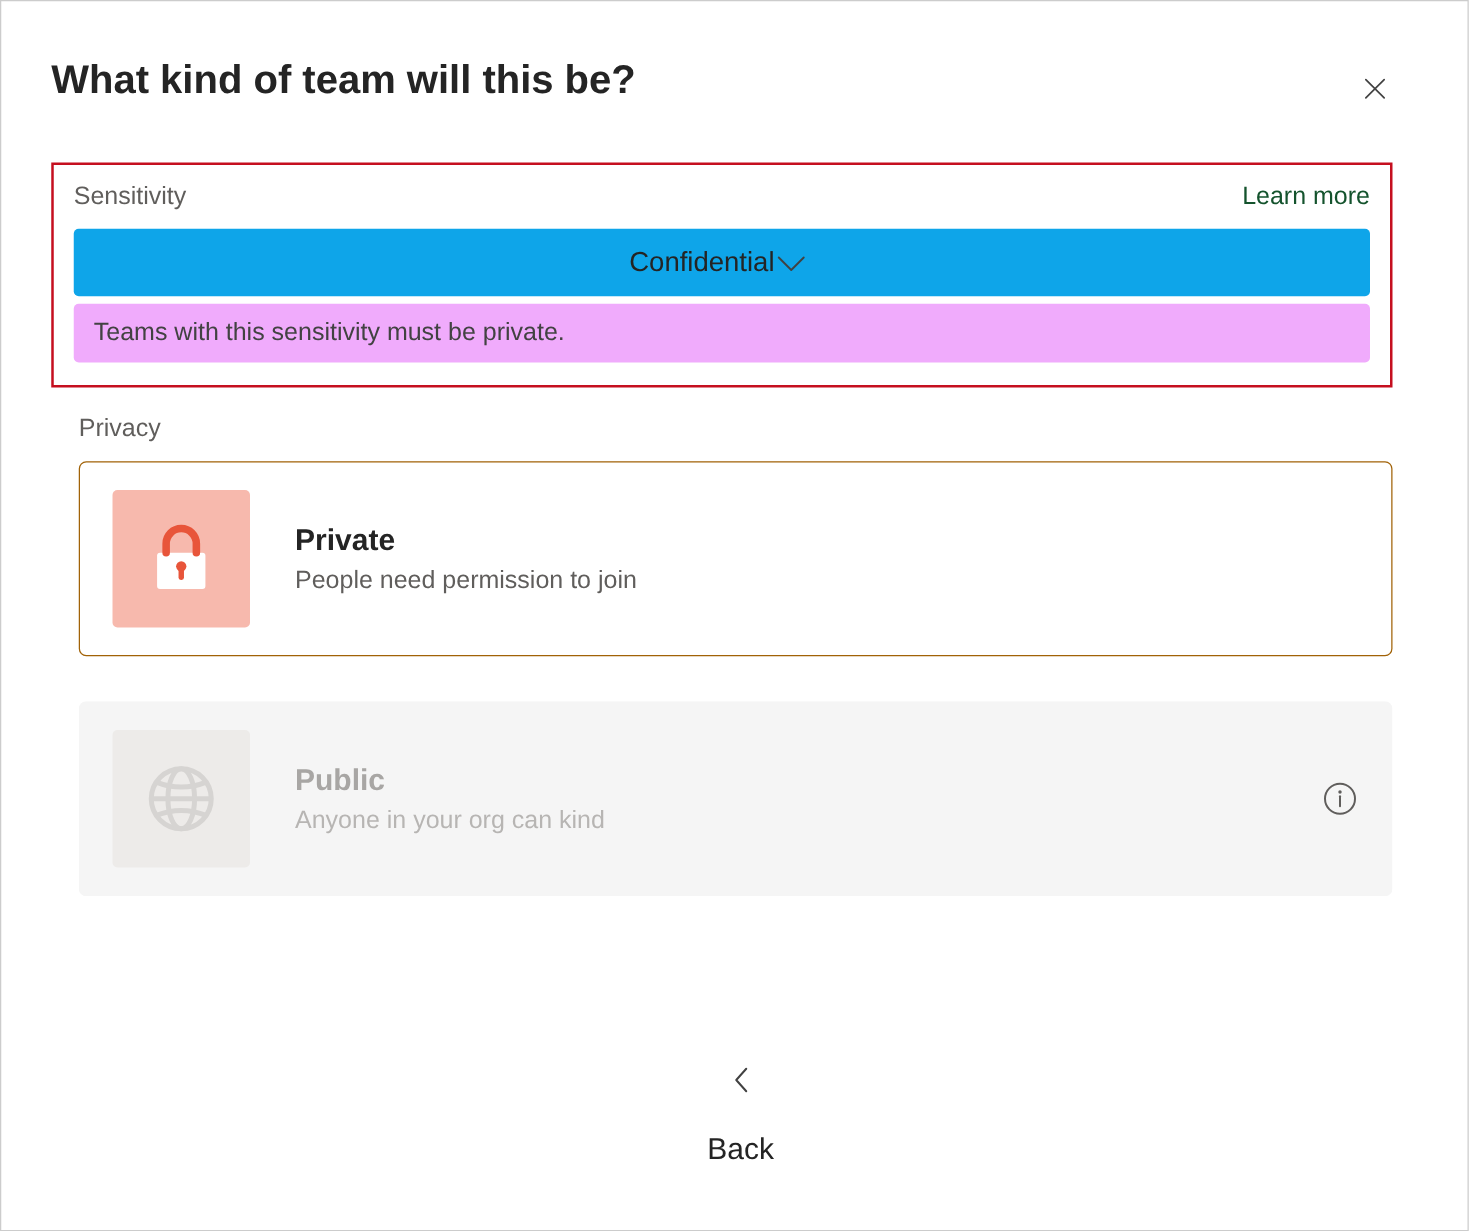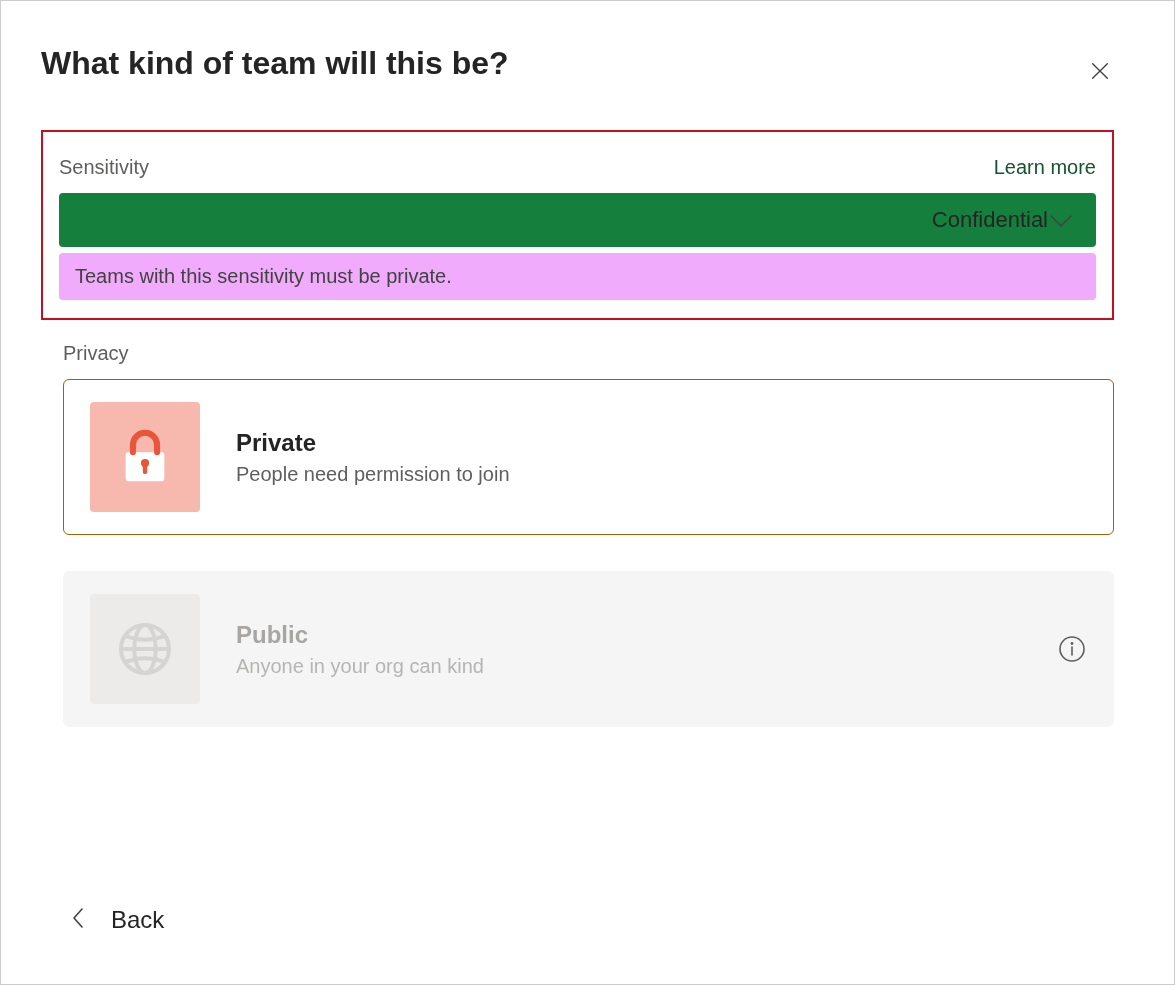--- a/index.html
+++ b/index.html
@@ -39,21 +39,21 @@
     display: flex;
     align-items: center;
     justify-content: center;
     cursor: pointer;
     color: #424242;
   }
   .close-btn svg { width: 22px; height: 22px; }
 
   .highlight-box {
     border: 2px solid #c50f1f;
-    padding: 24px 16px 18px 16px;
+    padding: 14px 16px 18px 16px;
     margin-bottom: 22px;
   }
   .section-header {
     display: flex;
     justify-content: space-between;
     align-items: baseline;
     margin-bottom: 14px;
   }
   .section-label {
     font-size: 20px;
@@ -61,25 +61,25 @@
     font-weight: 400;
   }
   .learn-more {
     font-size: 20px;
     color: #14532d;
     text-decoration: none;
     cursor: pointer;
   }
 
   .dropdown {
-    background: #15803d;
+    background: #0ea5e9;
     border-radius: 4px;
     padding: 14px 22px 14px 16px;
     display: flex;
-    justify-content: flex-end;
+    justify-content: center;
     align-items: center;
     cursor: pointer;
     margin-bottom: 6px;
   }
   .dropdown-value {
     font-size: 22px;
     color: #242424;
   }
   .dropdown svg { width: 26px; height: 18px; color: #424242; }
 
@@ -151,20 +151,21 @@
   }
   .info-icon svg { width: 28px; height: 28px; }
 
   .footer {
     margin-top: auto;
     display: flex;
     align-items: center;
     gap: 26px;
     padding-left: 30px;
     padding-bottom: 10px;
+    flex-direction: column;
   }
   .back-chevron svg { width: 14px; height: 22px; color: #424242; }
   .back-label {
     font-size: 24px;
     color: #242424;
     cursor: pointer;
   }
 </style>
 </head>
 <body>

